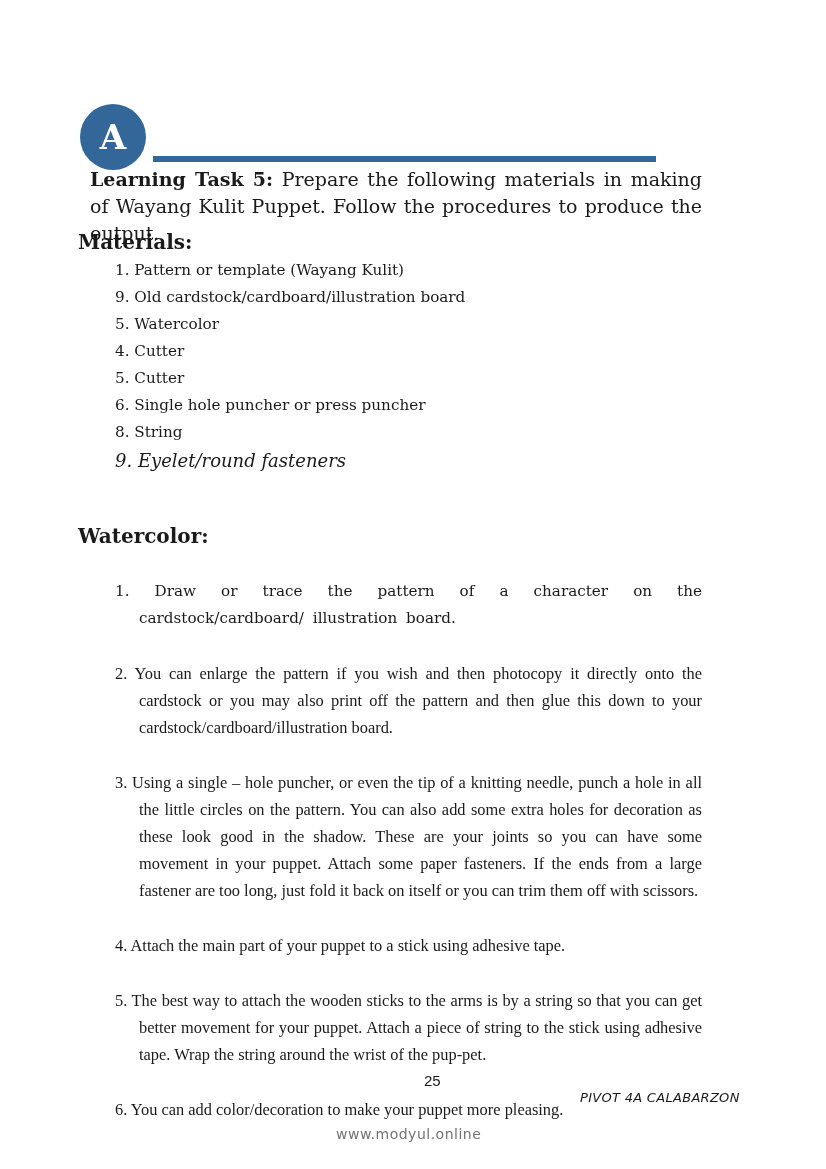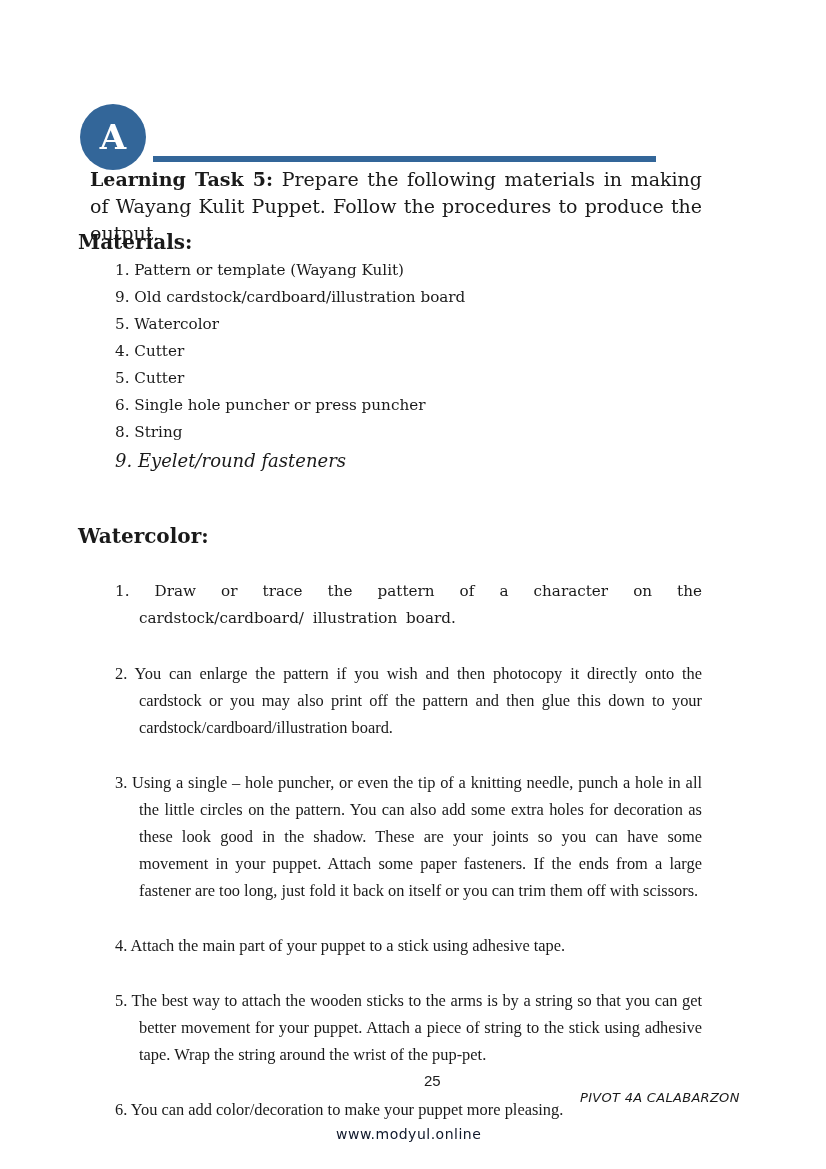--- a/index.html
+++ b/index.html
@@ -16,21 +16,21 @@
   .mat-list { position: absolute; left: 115px; top: 257px; font-size: 15.2px; line-height: 27px; }
   .mat-list .last { font-size: 18px; line-height: 30px; font-style: italic; }
   .proc { position: absolute; left: 115px; top: 550px; width: 587px;
           font-family: "Liberation Serif", serif; font-size: 16.4px; line-height: 27px; }
   .proc .item { padding-left: 24px; text-indent: -24px; text-align: justify; margin-top: 28px; }
   .proc .item.first { font-family: "DejaVu Serif", serif; font-size: 15.2px; word-spacing: 4px; }
   .pagenum { position: absolute; left: 424px; top: 1072px; font-family: Liberation Sans, sans-serif; font-size: 15px; }
   .footer-brand { position: absolute; left: 580px; top: 1080px; font-family: "DejaVu Sans", sans-serif;
                   font-style: italic; font-size: 13px; letter-spacing: 0.3px; margin-top: 10px; }
   .watermark { position: absolute; left: 336px; top: 1126px; font-family: "DejaVu Sans", sans-serif;
-               font-size: 14px; color: #0f172a; letter-spacing: 0.5px; }
+               font-size: 14px; color: #737373; letter-spacing: 0.5px; }
 </style>
 </head>
 <body>
 
 <div class="badge">A</div>
 <div class="rule"></div>
 
 <div class="intro"><b>Learning Task 5:</b><span> Prepare the following materials in making of Wayang Kulit Puppet. Follow the procedures to produce the output.</span></div>
 
 <div class="heading" style="top:230px;">Materials:</div>

